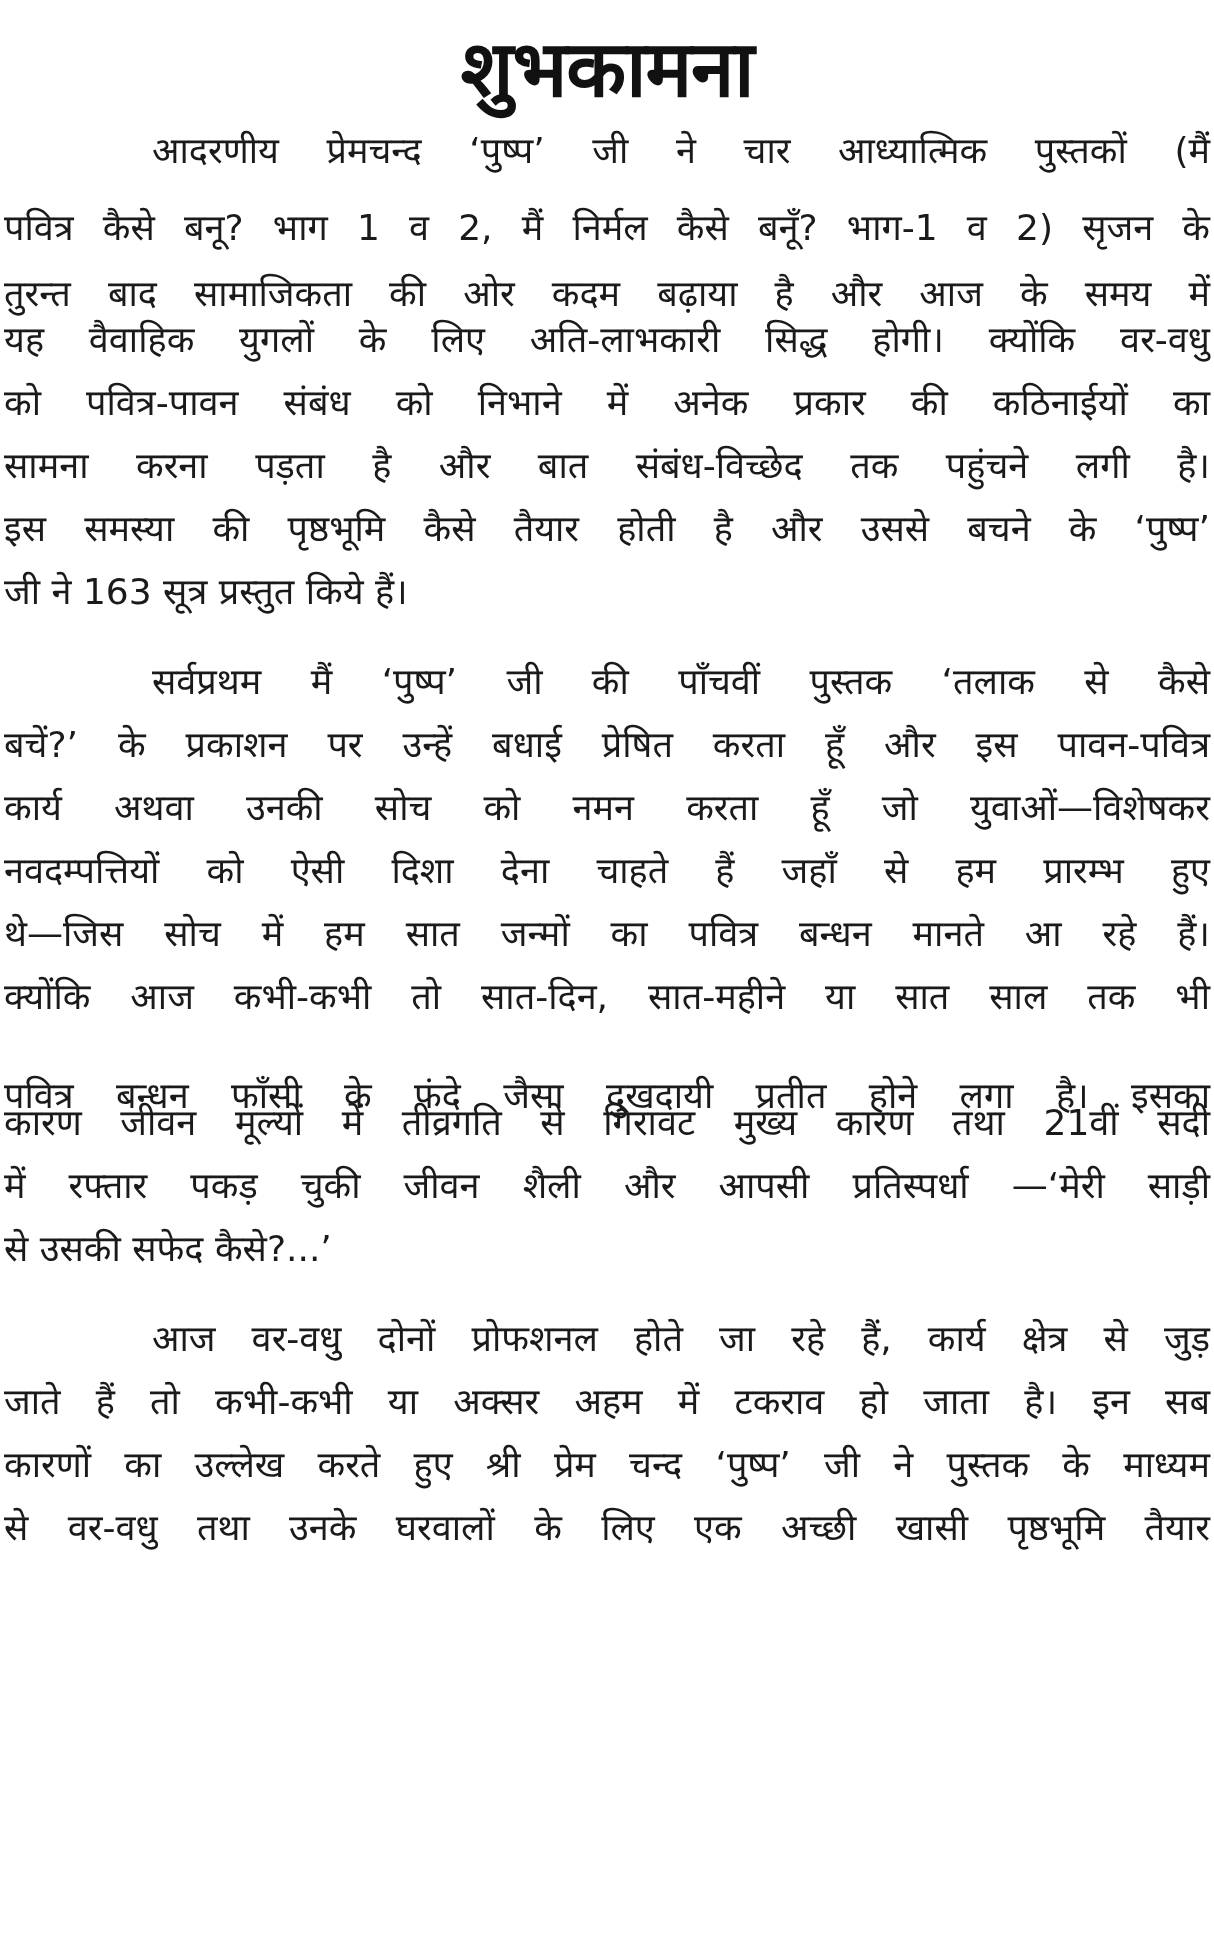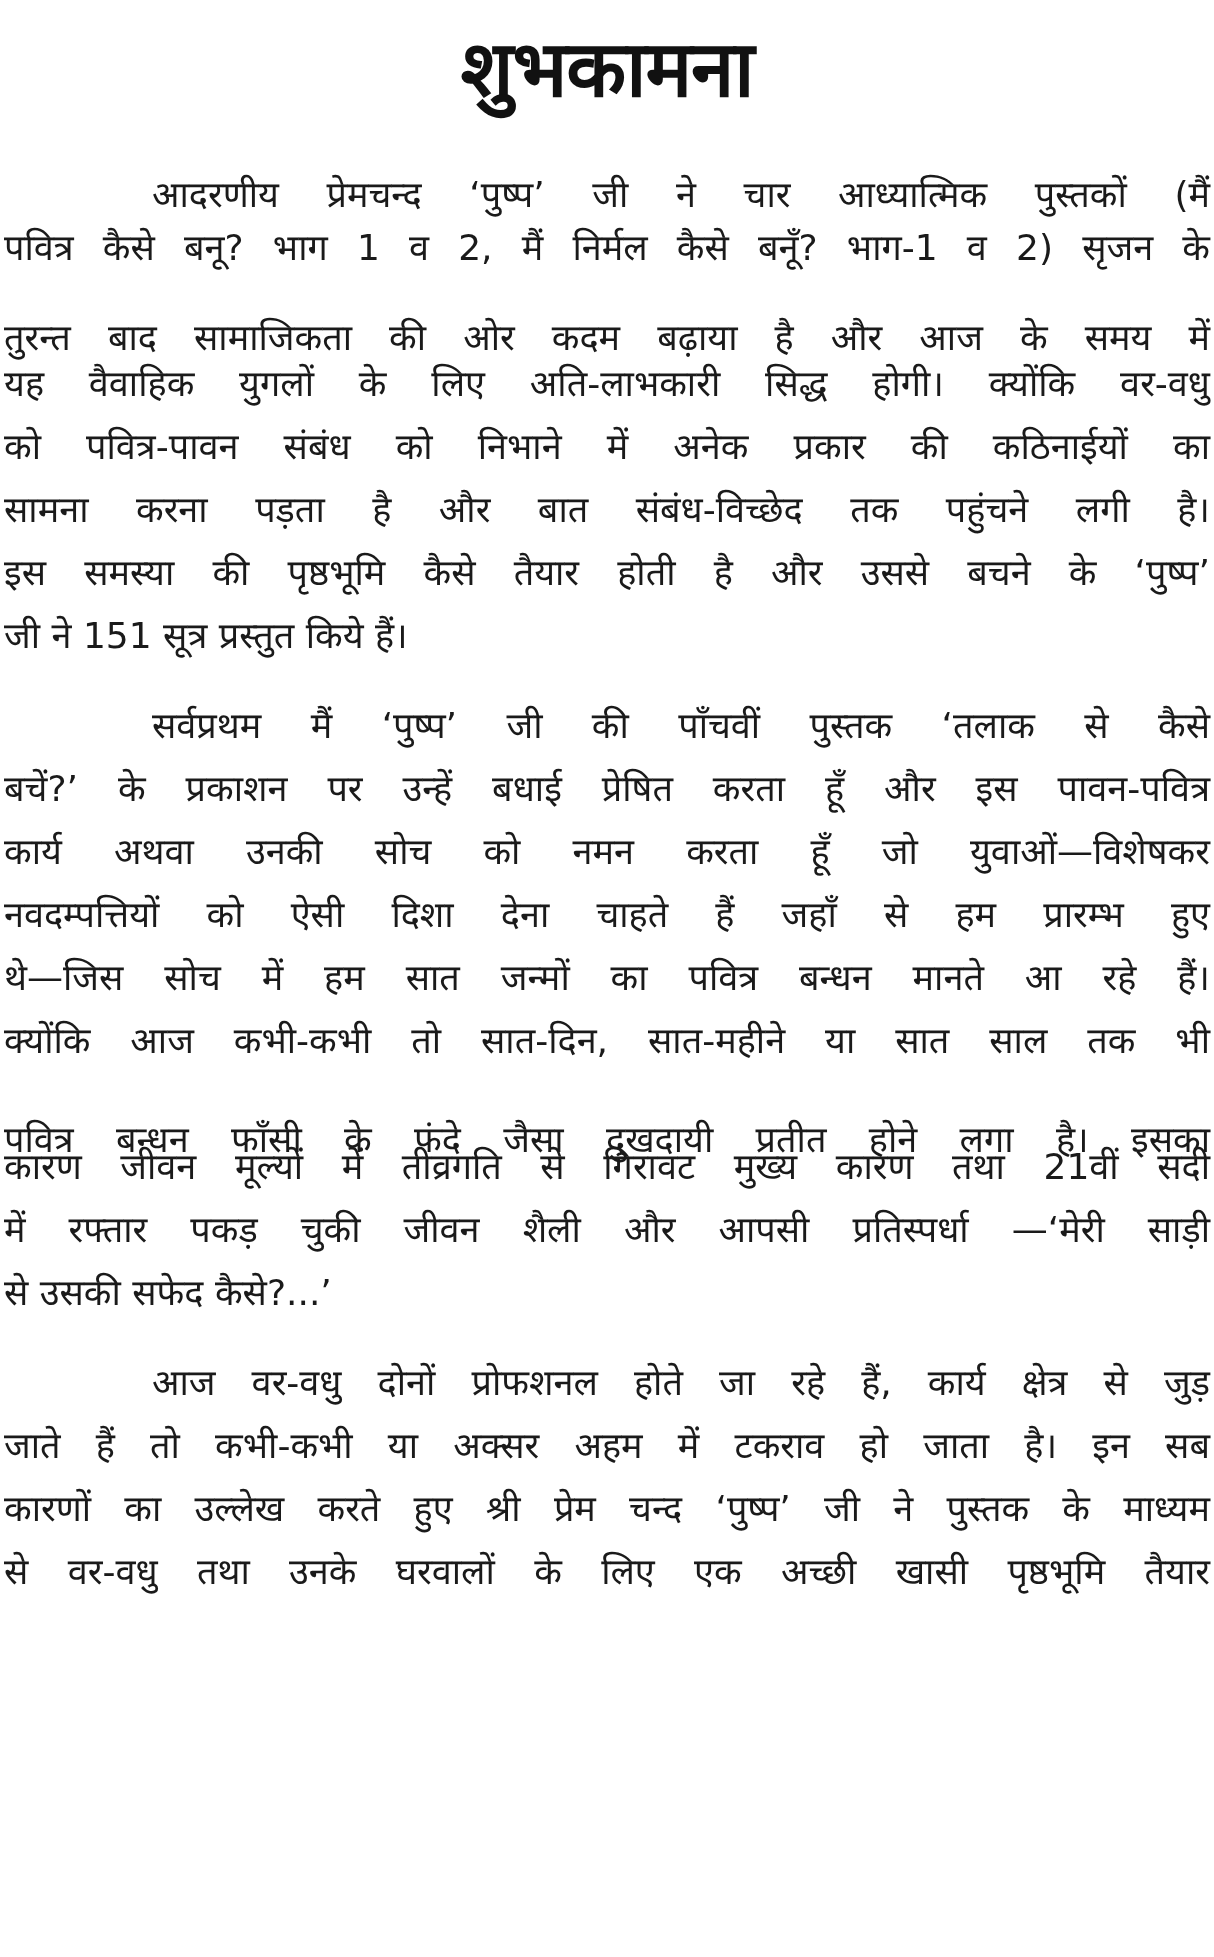--- a/index.html
+++ b/index.html
@@ -37,21 +37,20 @@
   .line {
     position: absolute;
     left: 4px;
     width: 1206px;
     font-size: 36px;
     line-height: 48px;
     white-space: nowrap;
     text-align: justify;
     text-align-last: justify;
     color: #1a1a1a;
-    margin-top: 44px;
   }
   .line.indent {
     left: 152px;
     width: 1058px;
   }
   .line.last {
     text-align-last: left;
   }
   .b {
     font-weight: normal;
@@ -59,27 +58,27 @@
 </style>
 </head>
 <body>
 
 <div class="page">
 
   <h1 class="title">शुभकामना</h1>
 
   <div>
     <div class="line indent" style="top:127px">आदरणीय प्रेमचन्द ‘पुष्प’ जी ने चार आध्यात्मिक पुस्तकों (मैं</div>
-    <div class="line" style="top:180px">पवित्र कैसे बनू? भाग 1 व 2, मैं निर्मल कैसे बनूँ? भाग-1 व 2) सृजन के</div>
+    <div class="line" style="top:204px">पवित्र कैसे बनू? भाग 1 व 2, मैं निर्मल कैसे बनूँ? भाग-1 व 2) सृजन के</div>
     <div class="line" style="top:270px">तुरन्त बाद सामाजिकता की ओर कदम बढ़ाया है और आज के समय में</div>
     <div class="line" style="top:316px">यह वैवाहिक युगलों के लिए अति-लाभकारी सिद्ध होगी। क्योंकि वर-वधु</div>
     <div class="line" style="top:379px">को पवित्र-पावन संबंध को निभाने में अनेक प्रकार की कठिनाईयों का</div>
     <div class="line" style="top:442px">सामना करना पड़ता है और बात संबंध-विच्छेद तक पहुंचने लगी है।</div>
     <div class="line" style="top:505px">इस समस्या की पृष्ठभूमि कैसे तैयार होती है और उससे बचने के ‘पुष्प’</div>
-    <div class="line last" style="top:568px">जी ने 151 सूत्र प्रस्तुत किये हैं।</div>
+    <div class="line last" style="top:568px">जी ने 163 सूत्र प्रस्तुत किये हैं।</div>
   </div>
 
   <div>
     <div class="line indent" style="top:658px">
       <span>सर्वप्रथम मैं ‘पुष्प’ जी की पाँचवीं पुस्तक </span>
       <span class="b">‘तलाक से कैसे</span>
     </div>
     <div class="line" style="top:721px">
       <span class="b">बचें?</span><span>’ के प्रकाशन पर उन्हें बधाई प्रेषित करता हूँ और इस पावन-पवित्र</span>
     </div>

